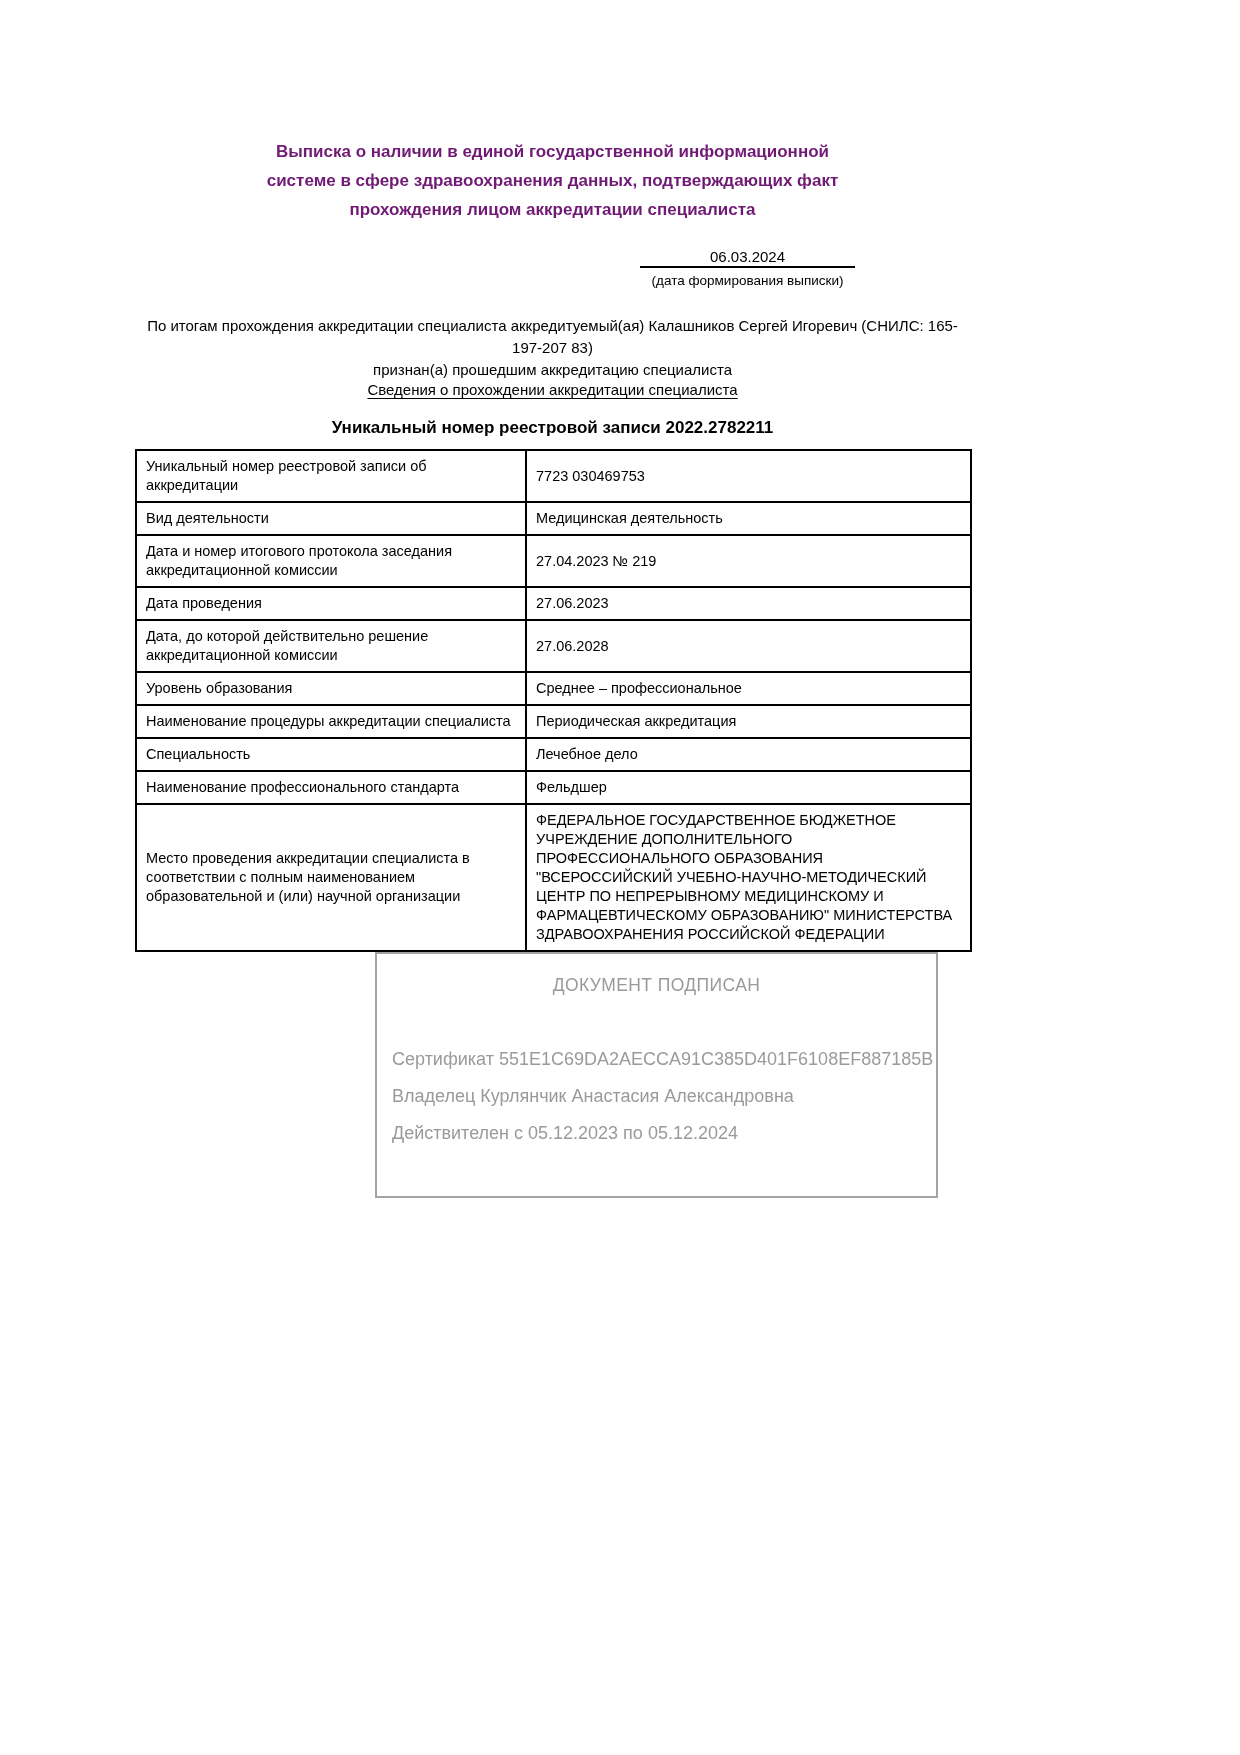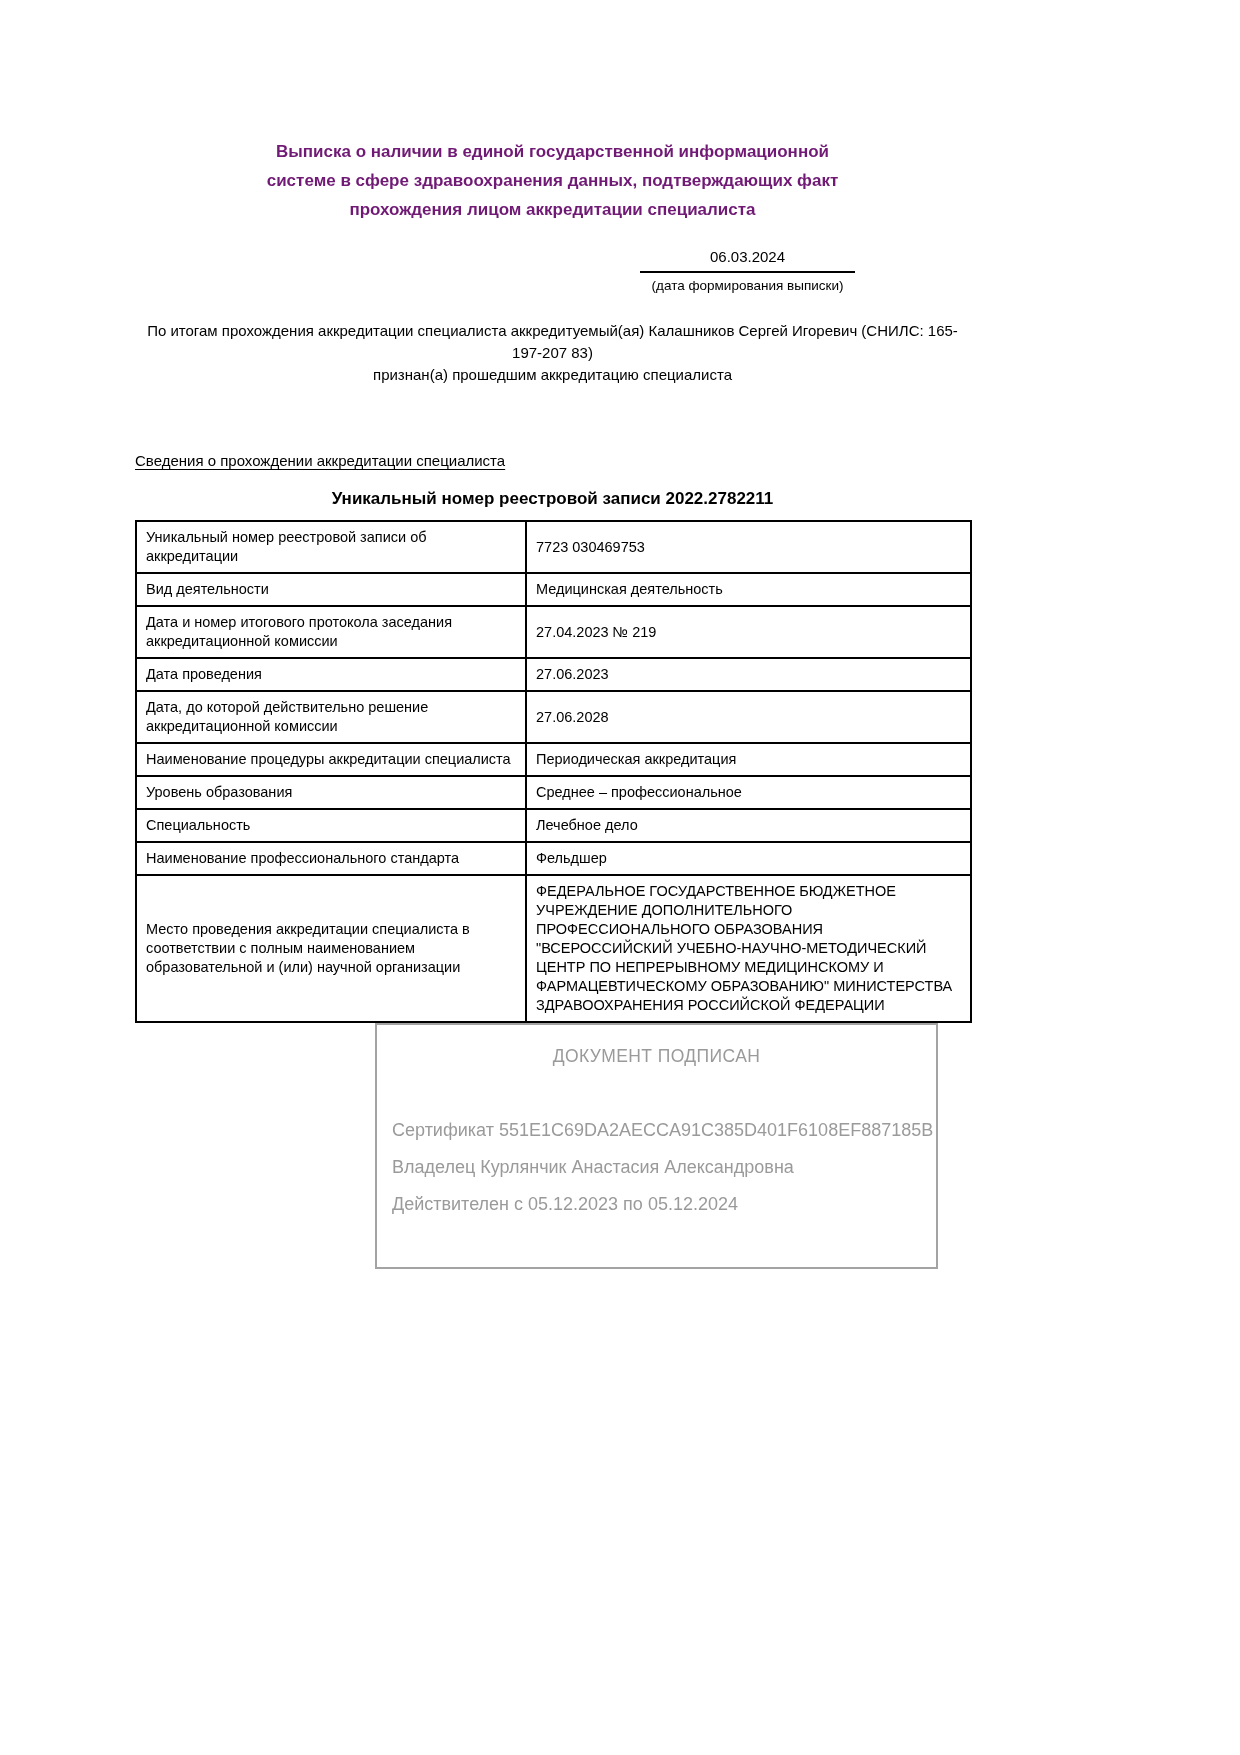--- a/index.html
+++ b/index.html
@@ -32,39 +32,37 @@
   .date-block {
     margin-top: 24px;
     margin-left: 505px;
     width: 215px;
     text-align: center;
   }
   .date-value {
     display: block;
     font-size: 15px;
     line-height: 18px;
-    padding-bottom: 5px;
     border-bottom: 2px solid #000000;
   }
   .date-caption {
     display: block;
     font-size: 13.5px;
     line-height: 17px;
     padding-top: 4px;
   }
   .intro {
     margin-top: 26px;
     text-align: center;
     font-size: 15px;
     line-height: 22px;
     white-space: pre-line;
   }
   .section-heading {
-    margin-top: 66px;
-    text-align: left;
+    text-align: center;
     font-size: 15px;
     text-decoration: underline;
     text-underline-offset: 3px;
   }
   .record-heading {
     margin-top: 20px;
     text-align: center;
     font-size: 17px;
     font-weight: bold;
   }
@@ -146,26 +144,26 @@
         </tr>
         <tr>
           <td class="cell-label">Дата проведения</td>
           <td class="cell-value">27.06.2023</td>
         </tr>
         <tr>
           <td class="cell-label">Дата, до которой действительно решение аккредитационной комиссии</td>
           <td class="cell-value">27.06.2028</td>
         </tr>
         <tr>
+          <td class="cell-label">Уровень образования</td>
+          <td class="cell-value">Среднее – профессиональное</td>
+        </tr>
+        <tr>
           <td class="cell-label">Наименование процедуры аккредитации специалиста</td>
           <td class="cell-value">Периодическая аккредитация</td>
-        </tr>
-        <tr>
-          <td class="cell-label">Уровень образования</td>
-          <td class="cell-value">Среднее – профессиональное</td>
         </tr>
         <tr>
           <td class="cell-label">Специальность</td>
           <td class="cell-value">Лечебное дело</td>
         </tr>
         <tr>
           <td class="cell-label">Наименование профессионального стандарта</td>
           <td class="cell-value">Фельдшер</td>
         </tr>
         <tr>

